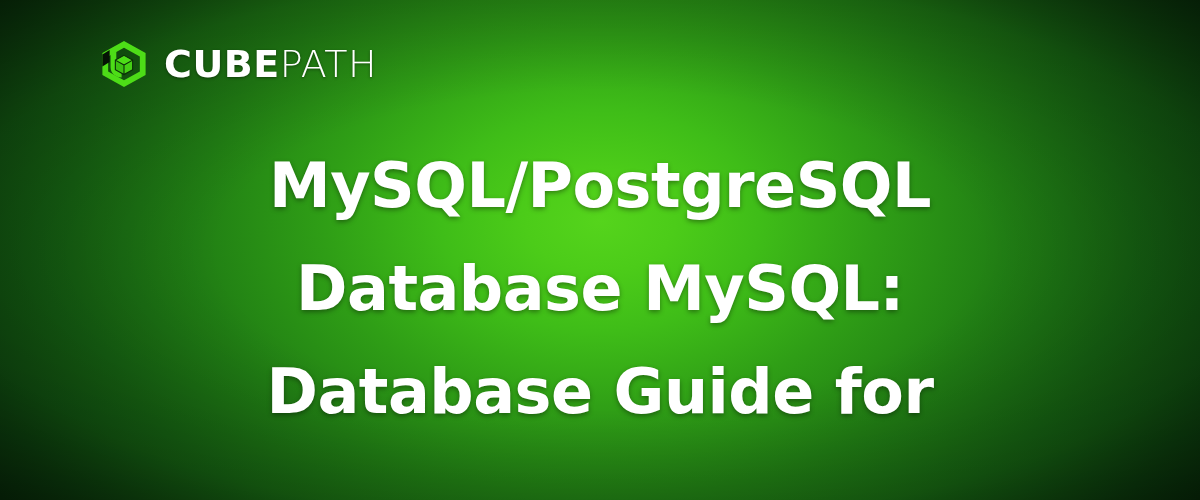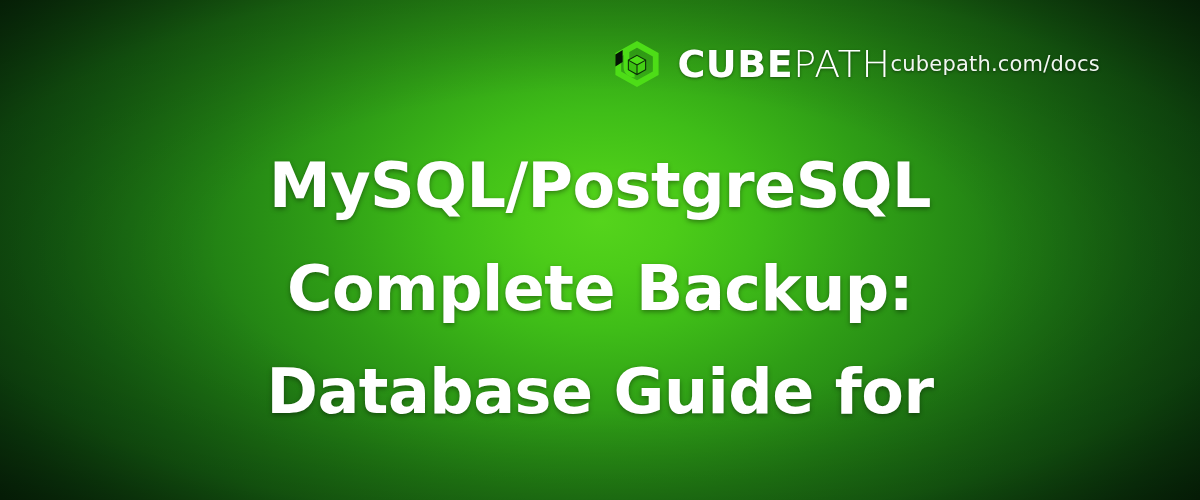--- a/index.html
+++ b/index.html
@@ -80,21 +80,21 @@
 
   
   .header {
     position: absolute;
     top: 0;
     left: 0;
     right: 0;
     height: 128px;
     display: flex;
     align-items: center;
-    justify-content: flex-end;
+    justify-content: flex-start;
     padding: 0 100px 0 100px;
     box-sizing: border-box;
   }
 
   .brand {
     display: flex;
     align-items: center;
     gap: 16px;
     text-decoration: none;
   }
@@ -209,24 +209,23 @@
           <path fill="#45d014" d="M68 42 L68 62 L50 72 L50 52 Z"></path>
 
           <path fill="none" stroke="#0a2c08" stroke-width="2.2" d="M50 32 L68 42 L68 62 L50 72 L32 62 L32 42 Z M50 52 L68 42 M50 52 L32 42 M50 52 L50 72"></path>
         </svg>
 
         <div class="wordmark">
           <span class="w-bold">CUBE</span><span class="w-light">PATH</span>
         </div>
       </div>
 
-      <div class="site-url">cubepath.com/docs</div>
 
     </div>
 
     <div class="title-block">
       <div class="title-line">MySQL/PostgreSQL</div>
-      <div class="title-line">Complete Backup:</div>
+      <div class="title-line">Database MySQL:</div>
       <div class="title-line">Database Guide for</div>
     </div>
 
   </div>
 </div>
 
 </body></html>

